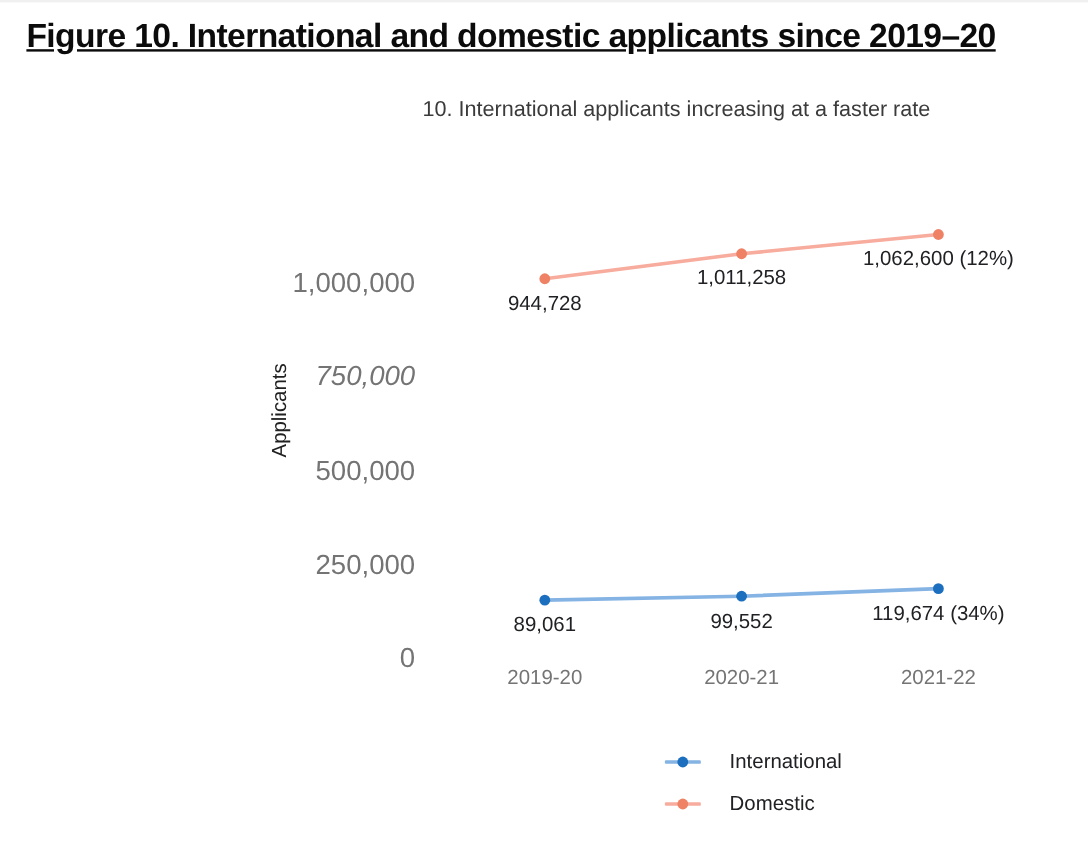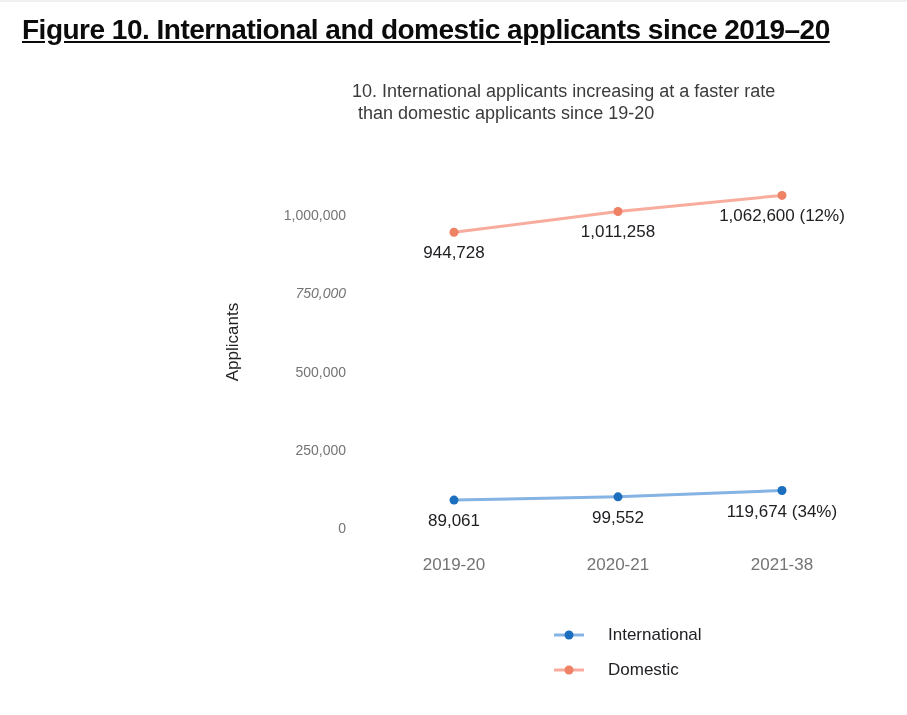--- a/index.html
+++ b/index.html
@@ -51,24 +51,25 @@
     left: 0;
     top: 0;
     width: 346px;
     height: 715px;
   }
   .ytick {
     position: absolute;
     right: 0;
     height: 22px;
     line-height: 22px;
-    font-size: 14px;
+    font-size: 23px;
     color: #747474;
     text-align: right;
     white-space: nowrap;
+    margin-top: 20px;
   }
   .plot-svg {
     position: absolute;
     left: 0;
     top: 0;
   }
   .dlabels, .xticks, .legend { position: absolute; left: 0; top: 0; }
   .dlabel {
     position: absolute;
     transform: translateX(-50%);
@@ -105,21 +106,20 @@
 </style>
 </head>
 <body>
 
 <div class="page">
 
   <h1 class="figure-caption">Figure 10. International and domestic applicants since 2019–20</h1>
 
   <div class="chart-title">
     <div class="line1">10. International applicants increasing at a faster rate</div>
-    <div class="line2">than domestic applicants since 19-20</div>
   </div>
 
   <div class="y-axis-title">Applicants</div>
 
   <div class="yticks" id="yticks">
       <div class="ytick" style="top: 515px;">0</div>
       <div class="ytick" style="top: 436.75px;">250,000</div>
       <div class="ytick" style="top: 358.5px;">500,000</div>
       <div class="ytick" style="top: 280.25px; font-style: italic;">750,000</div>
       <div class="ytick" style="top: 202px;">1,000,000</div>
@@ -141,21 +141,21 @@
       <div class="dlabel" style="left: 618px; top: 505.84px;">99,552</div>
       <div class="dlabel" style="left: 782px; top: 499.542px;">119,674 (34%)</div>
       <div class="dlabel" style="left: 454px; top: 241.3px;">944,728</div>
       <div class="dlabel" style="left: 618px; top: 220.476px;">1,011,258</div>
       <div class="dlabel" style="left: 782px; top: 204.406px;">1,062,600 (12%)</div>
     </div>
 
   <div class="xticks" id="xticks">
       <div class="xtick" style="left: 454px;">2019-20</div>
       <div class="xtick" style="left: 618px;">2020-21</div>
-      <div class="xtick" style="left: 782px;">2021-38</div>
+      <div class="xtick" style="left: 782px;">2021-22</div>
     </div>
 
   <div class="legend" id="legend">
       <div class="legend-item">
         <svg width="30" height="12" class="legend-marker">
           <line x1="1" y1="6" x2="29" y2="6" stroke="#84b3e4" stroke-width="3" stroke-linecap="round"></line>
           <circle cx="15" cy="6" r="4.5" fill="#1c6fbf"></circle>
         </svg>
         <span class="legend-label">International</span>
       </div>

